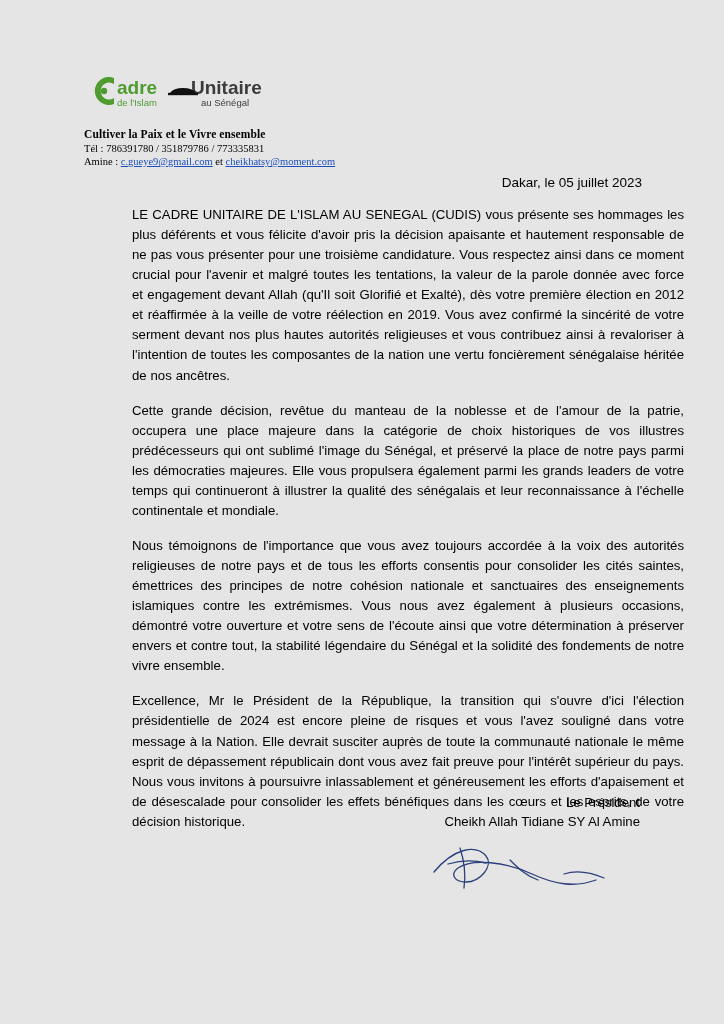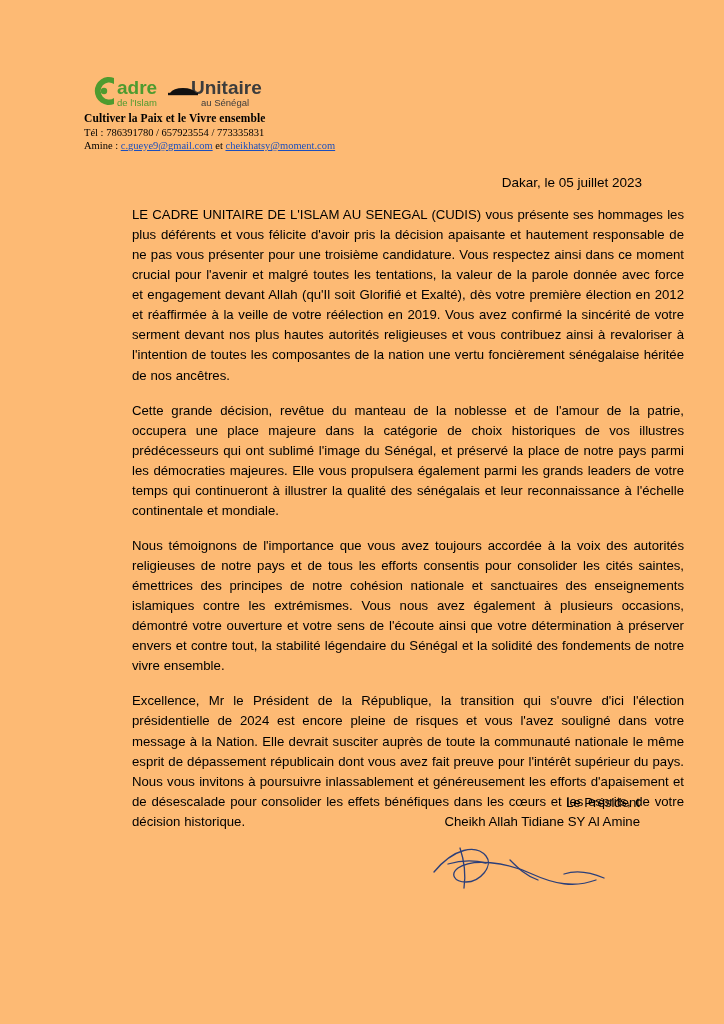--- a/index.html
+++ b/index.html
@@ -12,41 +12,41 @@
     height: 1024px;
     font-family: "Liberation Sans", sans-serif;
     color: #000000;
     position: relative;
     overflow: hidden;
   }
   .page {
     position: relative;
     width: 724px;
     height: 1024px;
-    background: #fdba74;
+    background: #e5e5e5;
     box-sizing: border-box;
   }
 
   
   .letterhead {
     position: absolute;
     left: 84px;
     top: 72px;
     width: 340px;
   }
   .logo-wrap {
     position: relative;
     height: 40px;
     width: 210px;
   }
   .logo-svg {
     display: block;
   }
   .tagline {
-    margin-top: 0;
+    margin-top: 16px;
     font-family: "Liberation Serif", serif;
     font-weight: bold;
     font-size: 11.5px;
     color: #000;
     letter-spacing: 0.1px;
   }
   .contact-line {
     margin-top: 3px;
     font-family: "Liberation Serif", serif;
     font-size: 10.5px;
@@ -136,21 +136,21 @@
         <path d="M99 7 l1.8 4 4.2 .5 -3.1 2.8 .9 4.2 -3.8-2.2 -3.8 2.2 .9-4.2 -3.1-2.8 4.2-.5z" fill="#111111" opacity="0"></path>
 
         <text x="33" y="34" font-family="Liberation Sans, sans-serif" font-size="9.5" fill="#4e9b2f">de l'Islam</text>
         <text x="117" y="34" font-family="Liberation Sans, sans-serif" font-size="9.5" fill="#3c3c3c">au Sénégal</text>
       </svg>
     </div>
 
     <div class="tagline">Cultiver la Paix et le Vivre ensemble</div>
 
     <div class="contact-line">
-      <span>Tél : </span><span>786391780 / 657923554 / 773335831</span>
+      <span>Tél : </span><span>786391780 / 351879786 / 773335831</span>
     </div>
 
     <div class="mail-line">
       <span>Amine : </span><a class="mail-link" href="#">c.gueye9@gmail.com</a><span> et </span><a class="mail-link" href="#">cheikhatsy@moment.com</a>
     </div>
   </div>
 
   <div class="date-line">Dakar, le 05 juillet 2023</div>
 
   <div class="body-text">

